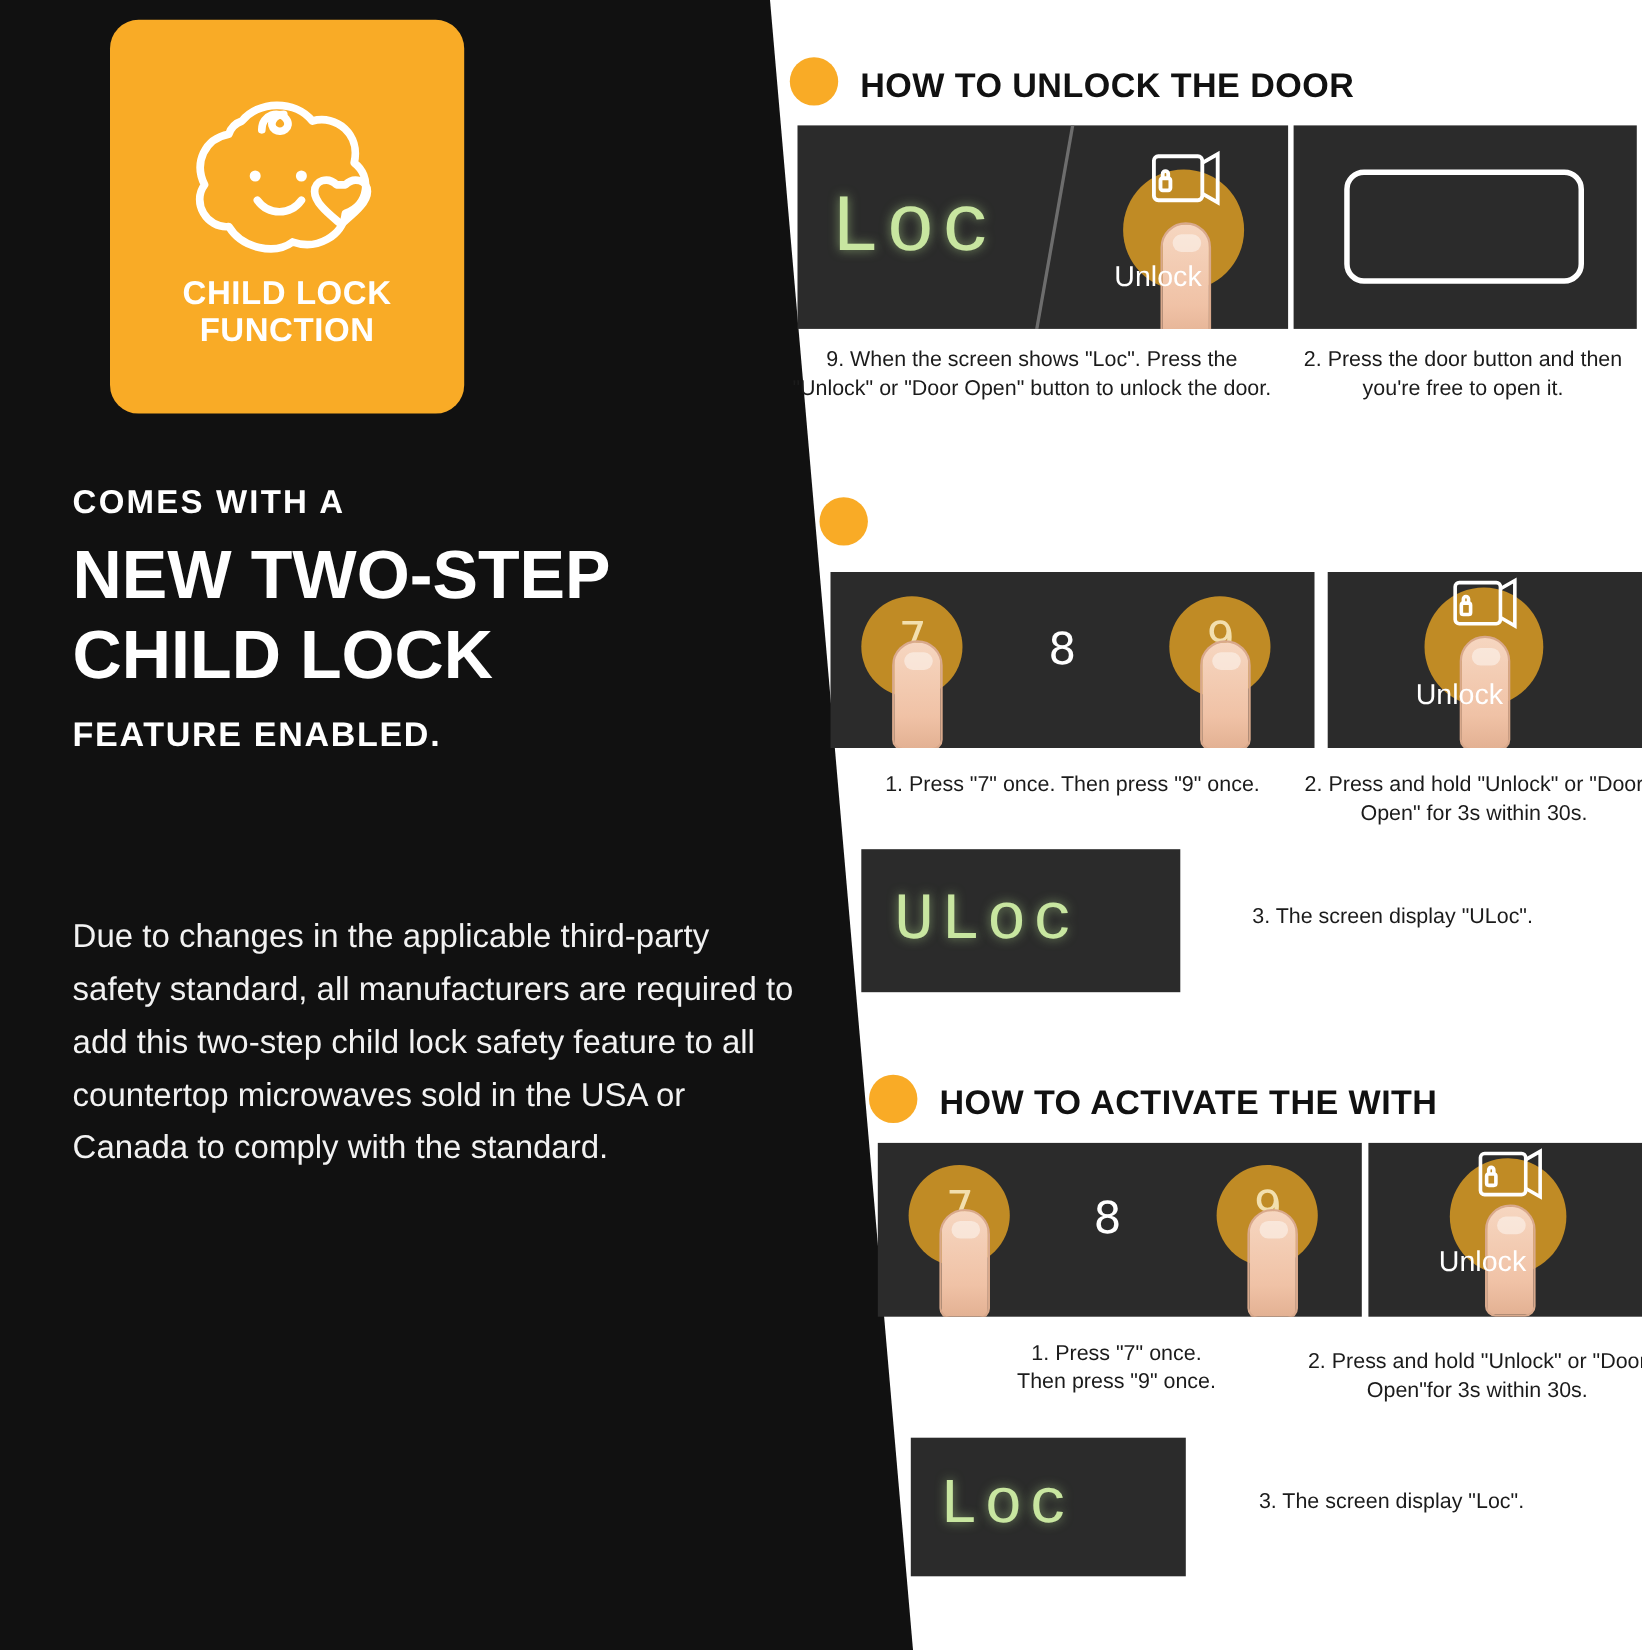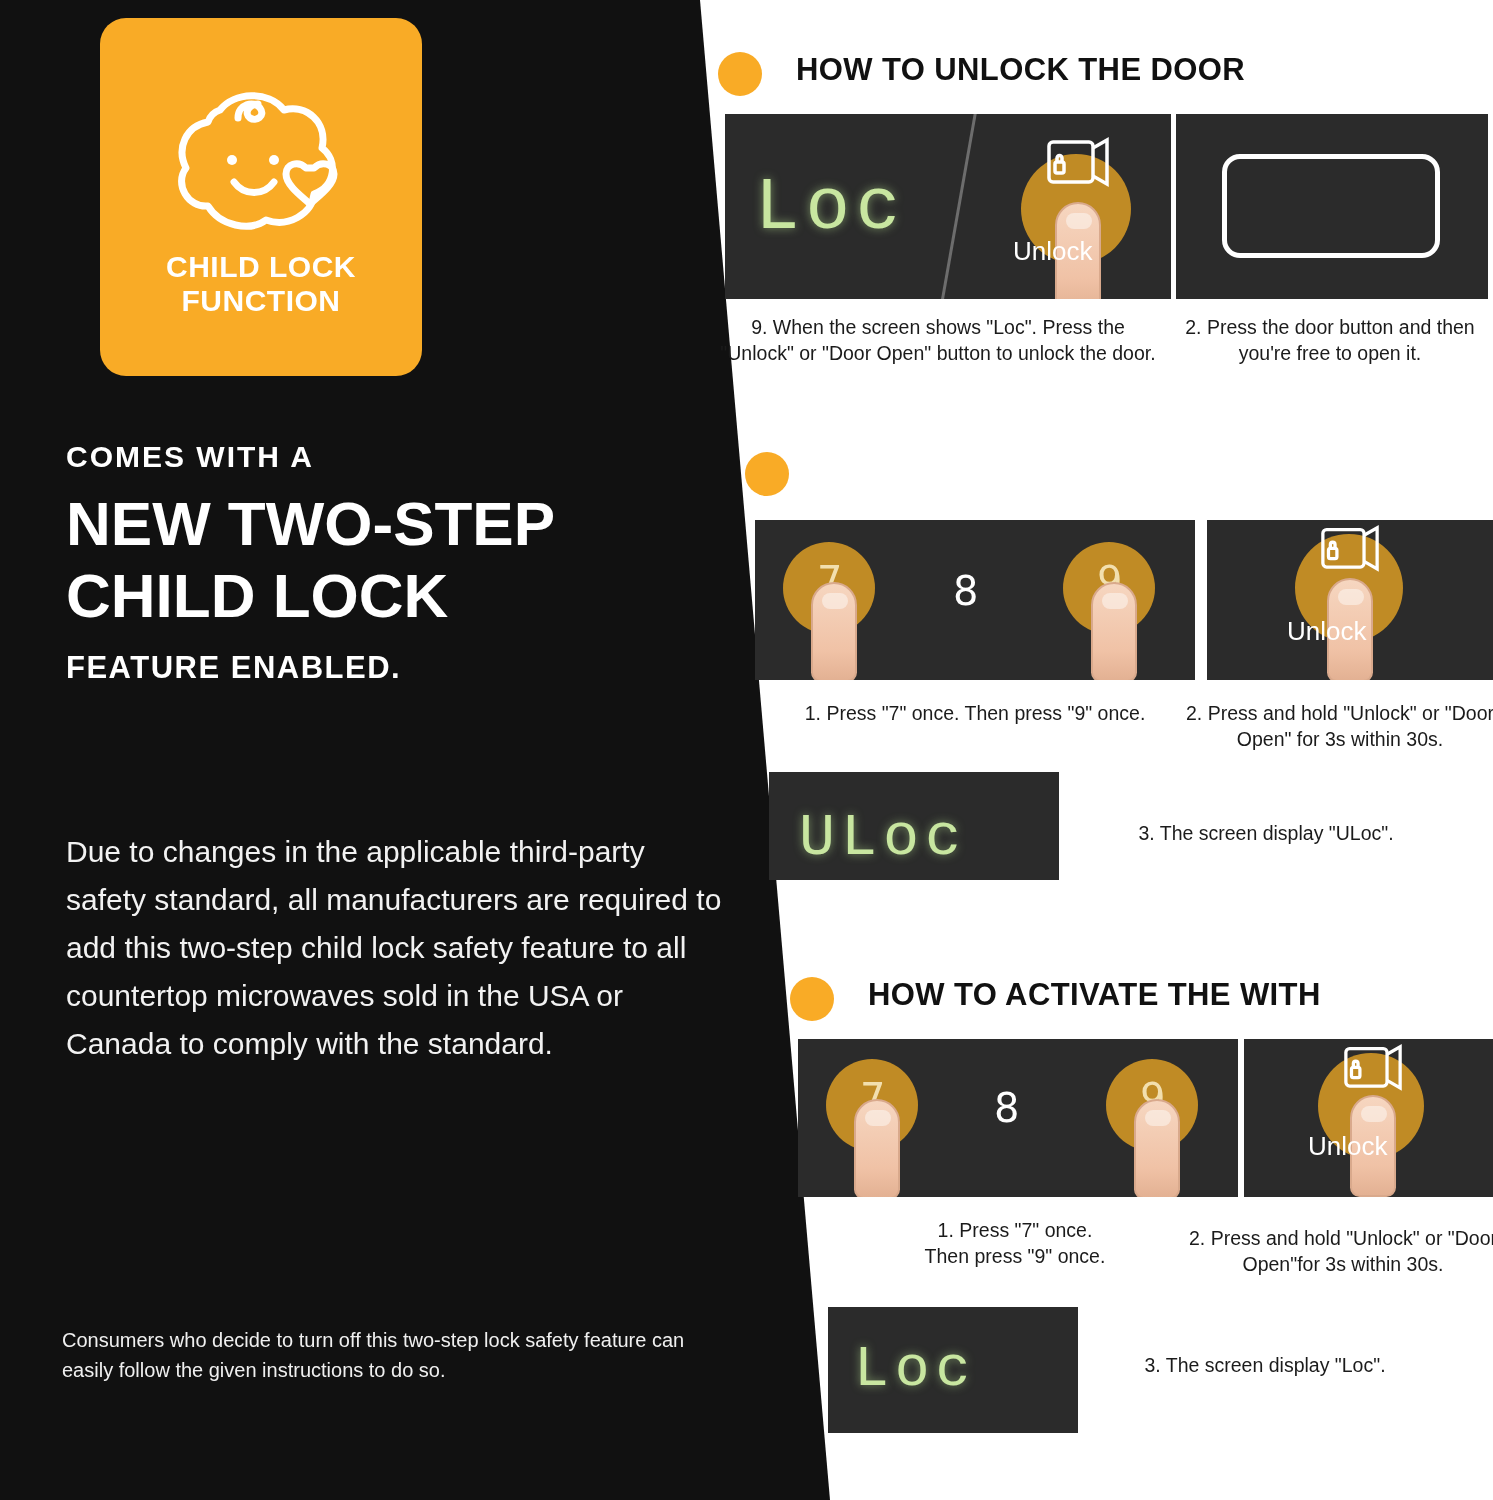--- a/index.html
+++ b/index.html
@@ -82,22 +82,22 @@
     left: 62px; top: 1325px;
     width: 670px;
     color: #f0f0f0;
     font-size: 20px;
     line-height: 30px;
   }
   
   .section { position: absolute; }
   .sec-head {
     display: flex;
-    align-items: flex-start;
-    gap: 34px;
+    align-items: flex-end;
+    gap: 20px;
   }
   .dot {
     width: 44px; height: 44px;
     border-radius: 50%;
     background: #f9ab26;
     flex: none;
   }
   .sec-title {
     font-size: 31px;
     font-weight: bold;
@@ -197,21 +197,20 @@
   </div>
 
   <div class="headline">
     <div class="kicker">COMES WITH A</div>
     <div class="big1">NEW TWO-STEP</div>
     <div class="big2">CHILD LOCK</div>
     <div class="sub">FEATURE ENABLED.</div>
   </div>
 
   <div class="body-copy">Due to changes in the applicable third-party safety standard, all manufacturers are required to add this two-step child lock safety feature to all countertop microwaves sold in the USA or Canada to comply with the standard.</div>
-  <div class="foot-copy">Consumers who decide to turn off this two-step lock safety feature can easily follow the given instructions to do so.</div>
 
   <div class="section" style="left:718px; top:52px; width:770px;">
     <div class="sec-head">
       <div class="dot"></div>
       <div class="sec-title">HOW TO UNLOCK THE DOOR</div>
     </div>
 
     <div class="panel" style="position:absolute; left:7px; top:62px; width:446px; height:185px;">
       <div class="lcd" style="position:absolute; left:30px; top:52px; font-size:74px;">Loc</div>
       <div class="divider-line" style="left:232px; top:-8px; height:205px;"></div>
@@ -265,21 +264,21 @@
           </g>
         </svg>
       </span>
       <div class="finger" style="left:120px; top:58px; height:104px;"></div>
       <div class="unlock-label" style="left:80px; top:96px;">Unlock</div>
     </div>
 
     <div class="cap" style="position:absolute; left:10px; top:248px; width:440px;">1. Press "7" once. Then press "9" once.</div>
     <div class="cap" style="position:absolute; left:440px; top:248px; width:310px;">2. Press and hold "Unlock" or "Door Open" for 3s within 30s.</div>
 
-    <div class="panel" style="position:absolute; left:24px; top:320px; width:290px; height:108px;">
+    <div class="panel" style="position:absolute; left:38px; top:320px; width:290px; height:130px;">
       <div class="lcd" style="position:absolute; left:30px; top:32px; font-size:60px;">ULoc</div>
     </div>
     <div class="cap" style="position:absolute; left:356px; top:368px; width:330px;">3. The screen display "ULoc".</div>
   </div>
 
   <div class="section" style="left:790px; top:977px; width:710px;">
     <div class="sec-head">
       <div class="dot"></div>
       <div class="sec-title">HOW TO ACTIVATE THE WITH</div>
     </div>

